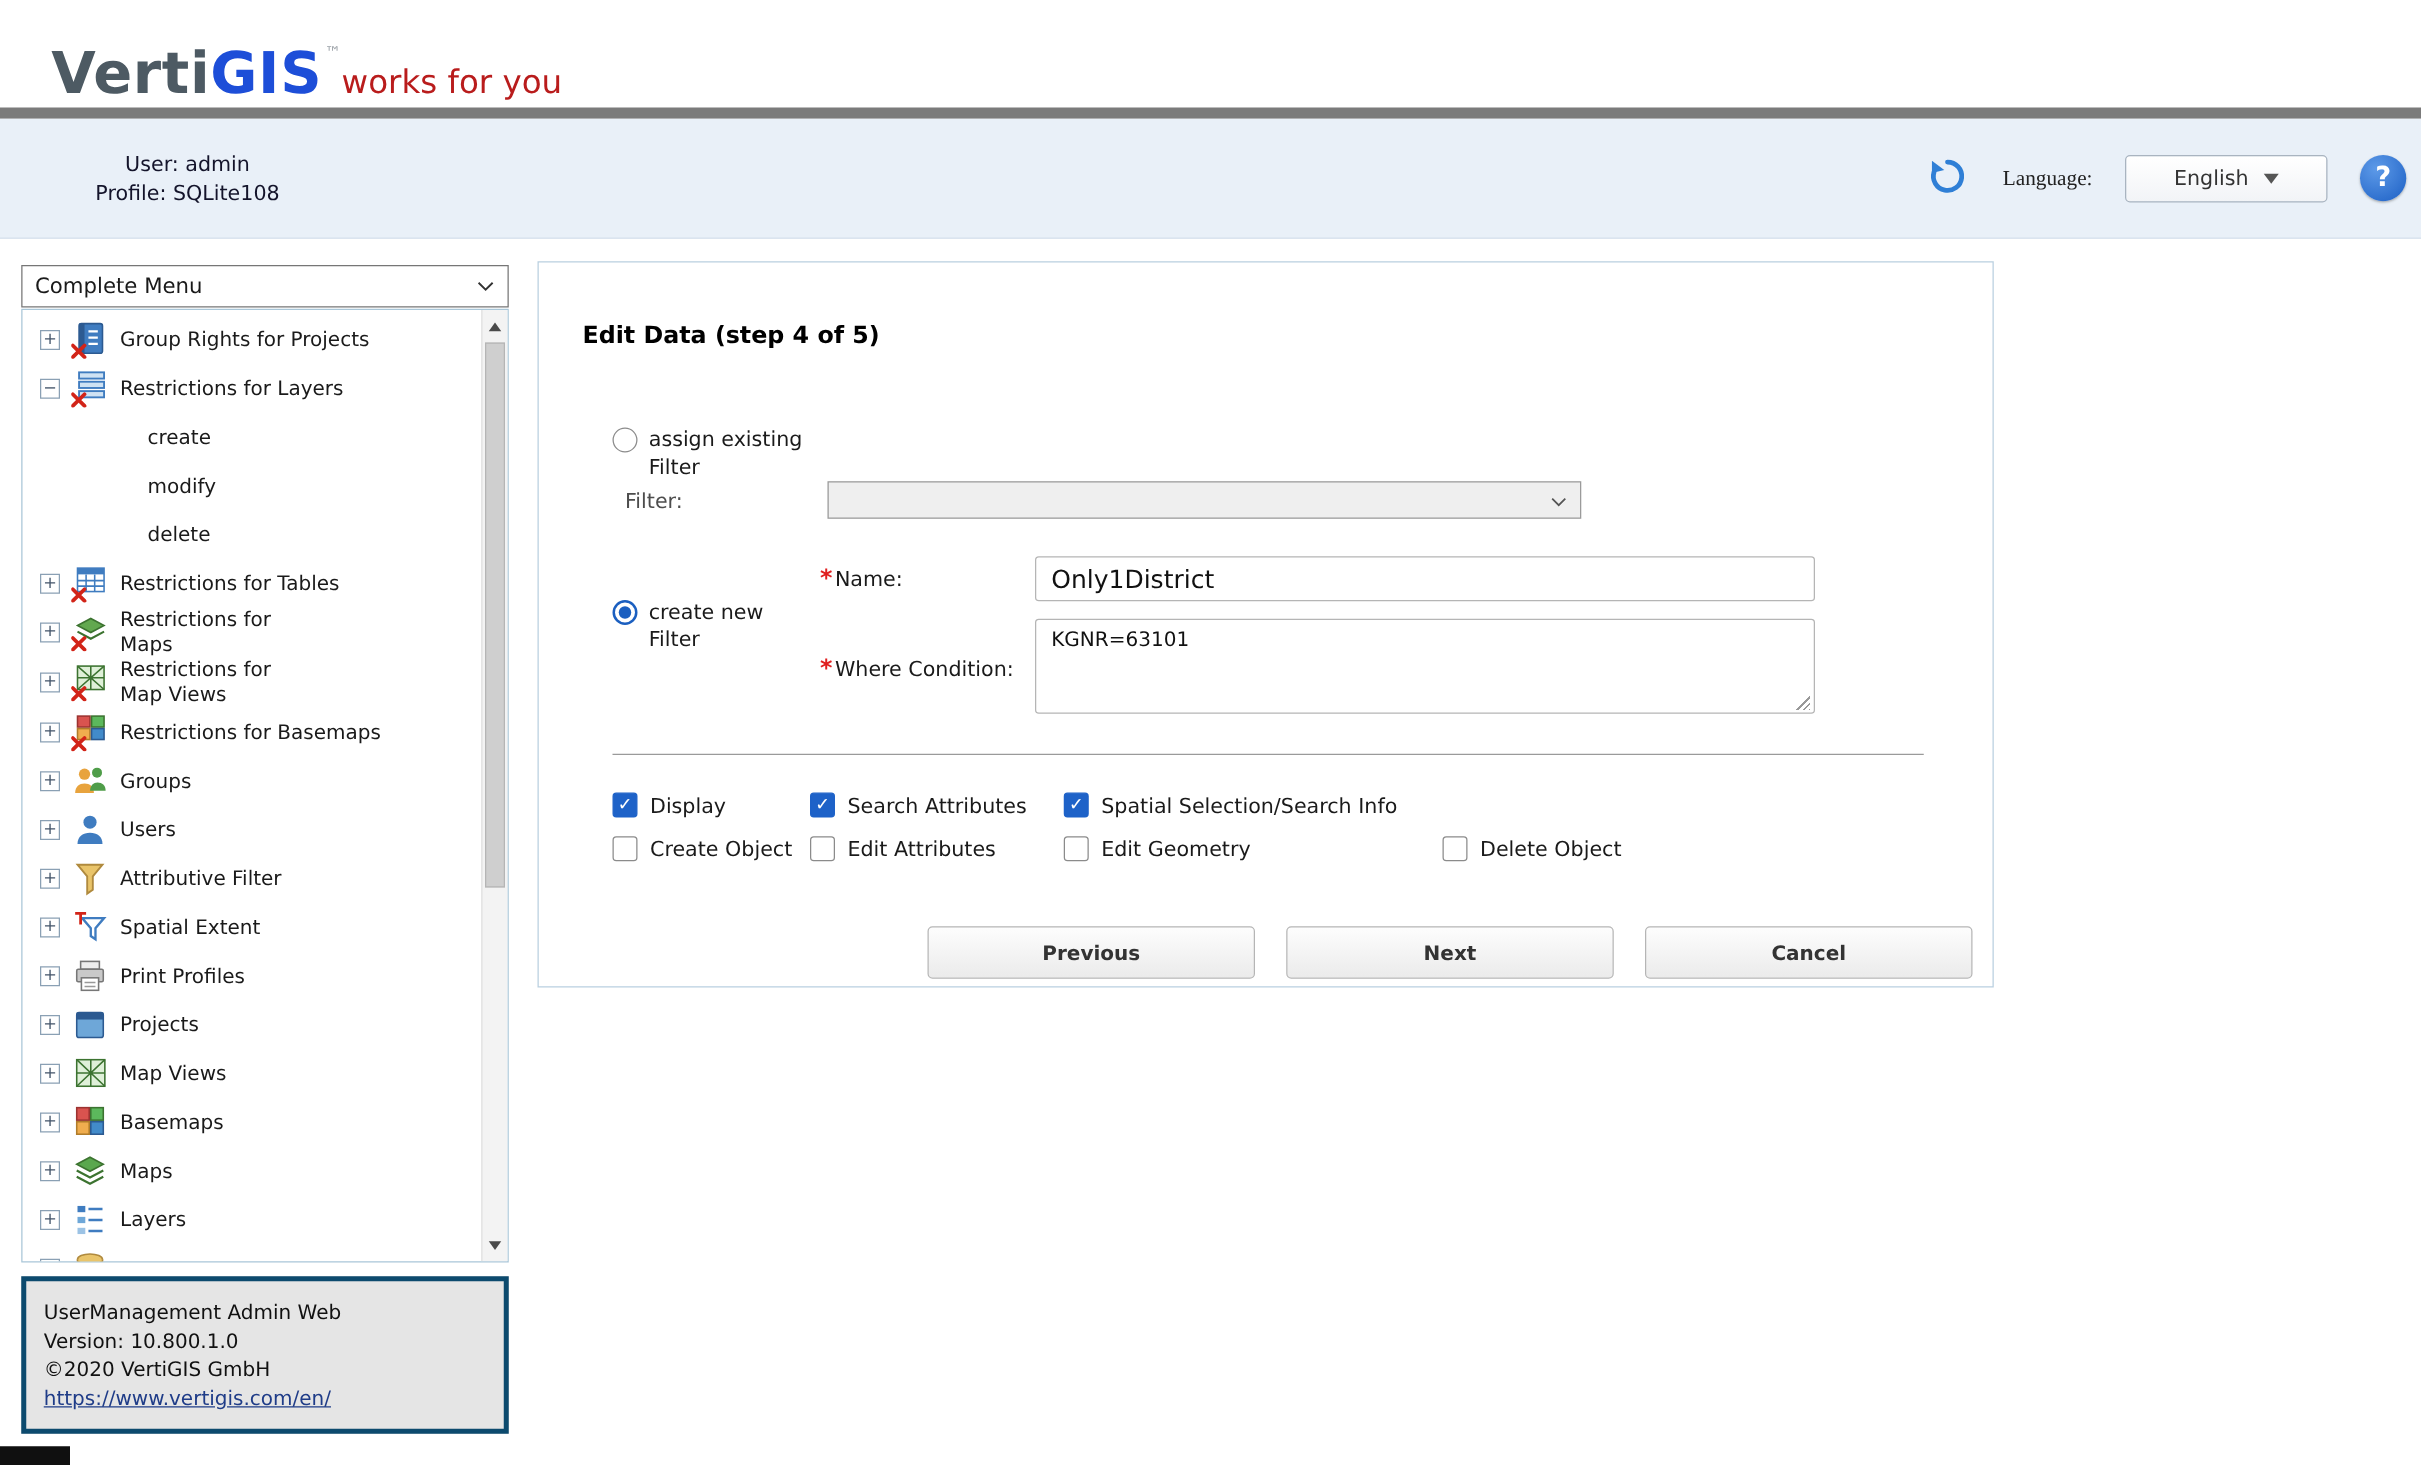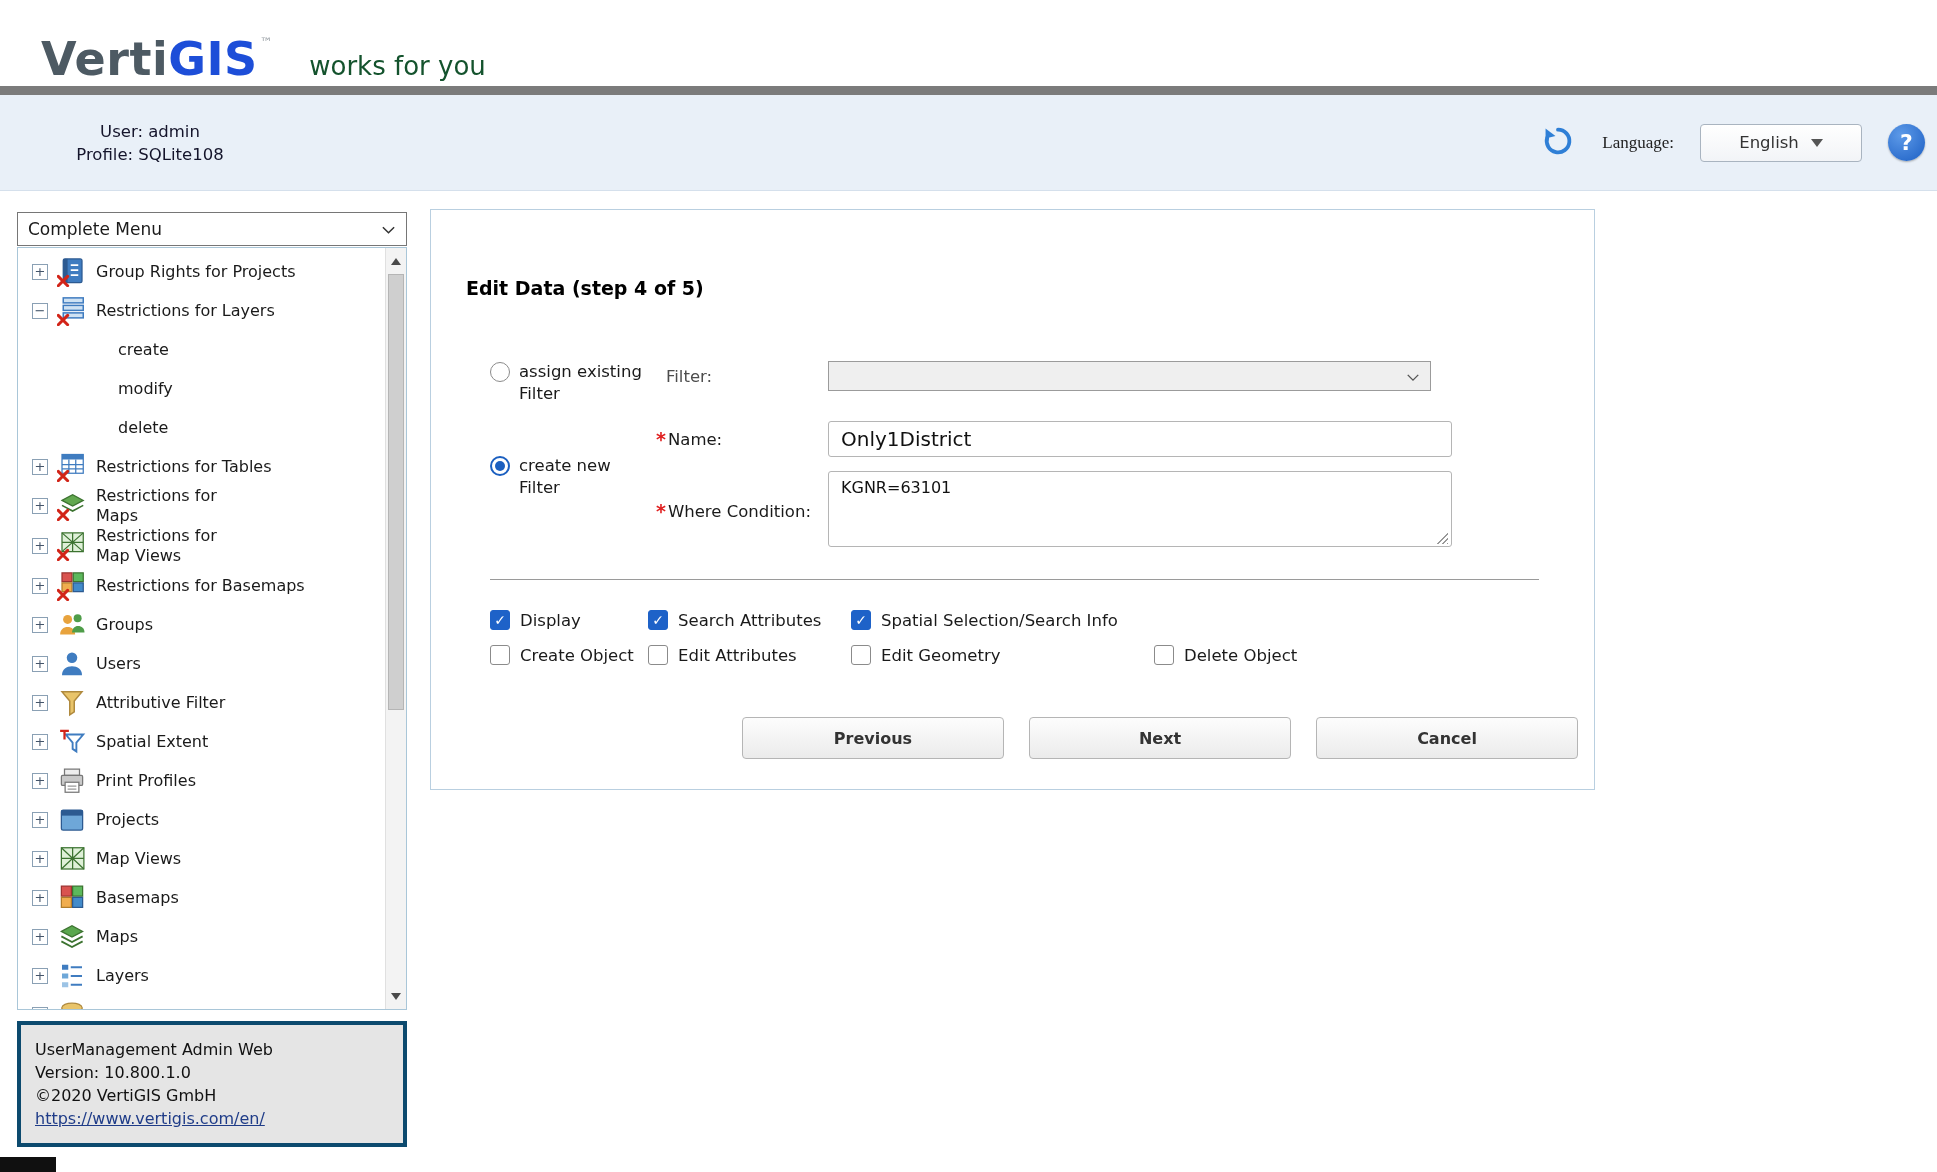--- a/index.html
+++ b/index.html
@@ -6,21 +6,21 @@
   html,body { width:1937px; height:1172px; overflow:hidden; background:#fff;
     font-family:"DejaVu Sans","Liberation Sans",sans-serif; color:#1a1a1a; }
 
   
   .top-bar { position:absolute; left:0; top:0; width:1937px; height:86px; background:#fff;
     display:flex; align-items:baseline; padding-left:41px; }
   .logo { font-size:46px; font-weight:bold; letter-spacing:.5px; line-height:86px; }
   .logo .verti { color:#4d5a63; }
   .logo .gis { color:#1d4ed8;text-align:center; }
   .logo .tm { font-size:13px; color:#9aa0a6; vertical-align:28px; margin-left:2px; font-weight:normal; }
-  .tagline { font-size:26px; color:#14532d; margin-left:36px; }
+  .tagline { font-size:26px; color:#b91c1c; }
 
   .divider-bar { position:absolute; left:0; top:86px; width:1937px; height:9px; background:#7b7b7b; }
 
   
   .sub-header { position:absolute; left:0; top:95px; width:1937px; height:96px; background:#e9f0f8;
     border-bottom:1px solid #d5e0ec; }
   .user-info { position:absolute; left:40px; top:50%; transform:translateY(-50%); width:220px;
     text-align:center; font-size:16.5px; color:#14142b; line-height:23px; }
   .right-controls { position:absolute; right:12px; top:0; height:100%; display:flex; align-items:center; gap:26px; }
   .refresh { width:36px; height:36px; display:flex; align-items:center; justify-content:center; cursor:pointer; }
@@ -56,21 +56,21 @@
   .info-box { position:absolute; left:17px; top:1021px; width:390px; border:4px solid #0c4a6e; background:#e5e5e5;
     padding:13px 14px; font-size:16px; line-height:23px; color:#111; }
   .info-box a { color:#1f3c88; }
 
   .taskbar-fragment { position:absolute; left:0; top:1157px; width:56px; height:15px; background:#101010; }
 
   
   .wizard-panel { position:absolute; left:430px; top:209px; width:1165px; height:581px;
     border:1px solid #b9cfe0; background:#fff; padding:42px 0 0 35px; }
   .wiz-title { font-size:21px; font-weight:bold; color:#000; }
-  .wiz-subtitle { font-size:19px; font-weight:bold; color:#000; margin-top:25px; }
+  .wiz-subtitle { font-size:19px; font-weight:bold; color:#000; margin-top:5px; }
 
   .wiz-form { margin-top:62px; padding-left:24px; width:1075px; }
   .form-row { display:flex; }
   .radio-col { width:166px; flex:none; display:flex; align-items:flex-start; gap:9px; }
   .radio-col .rlabel { font-size:16.5px; line-height:22px; width:128px; }
   .radio { width:20px; height:20px; border-radius:50%; border:1.5px solid #8b8b8b; background:#fff; position:relative; flex:none; margin-top:1px; cursor:pointer; }
   .radio.selected { border:2px solid #1b5fc0; }
   .radio.selected::after { content:""; position:absolute; inset:3px; border-radius:50%; background:#1b5fc0; }
   .fields-col { flex:1; }
   .field-line { display:flex; align-items:center; margin-bottom:14px; }
@@ -376,21 +376,21 @@
   <a href="#">https://www.vertigis.com/en/</a>
 </div>
 
 <div class="taskbar-fragment"></div>
 
 <main class="wizard-panel">
   <div class="wiz-subtitle">Edit Data (step 4 of 5)</div>
 
   <div class="wiz-form">
 
-    <div class="form-row" style="margin-bottom:16px;">
+    <div class="form-row" style="margin-bottom:16px;flex-direction:column;">
       <div class="radio-col">
         <span class="radio"></span>
         <span class="rlabel">assign existing Filter</span>
       </div>
       <div class="fields-col">
         <div class="field-line">
           <span class="lbl-wrap">
               <span class="lbl-gray">Filter:</span>
             </span>
           <div class="dd-disabled">

